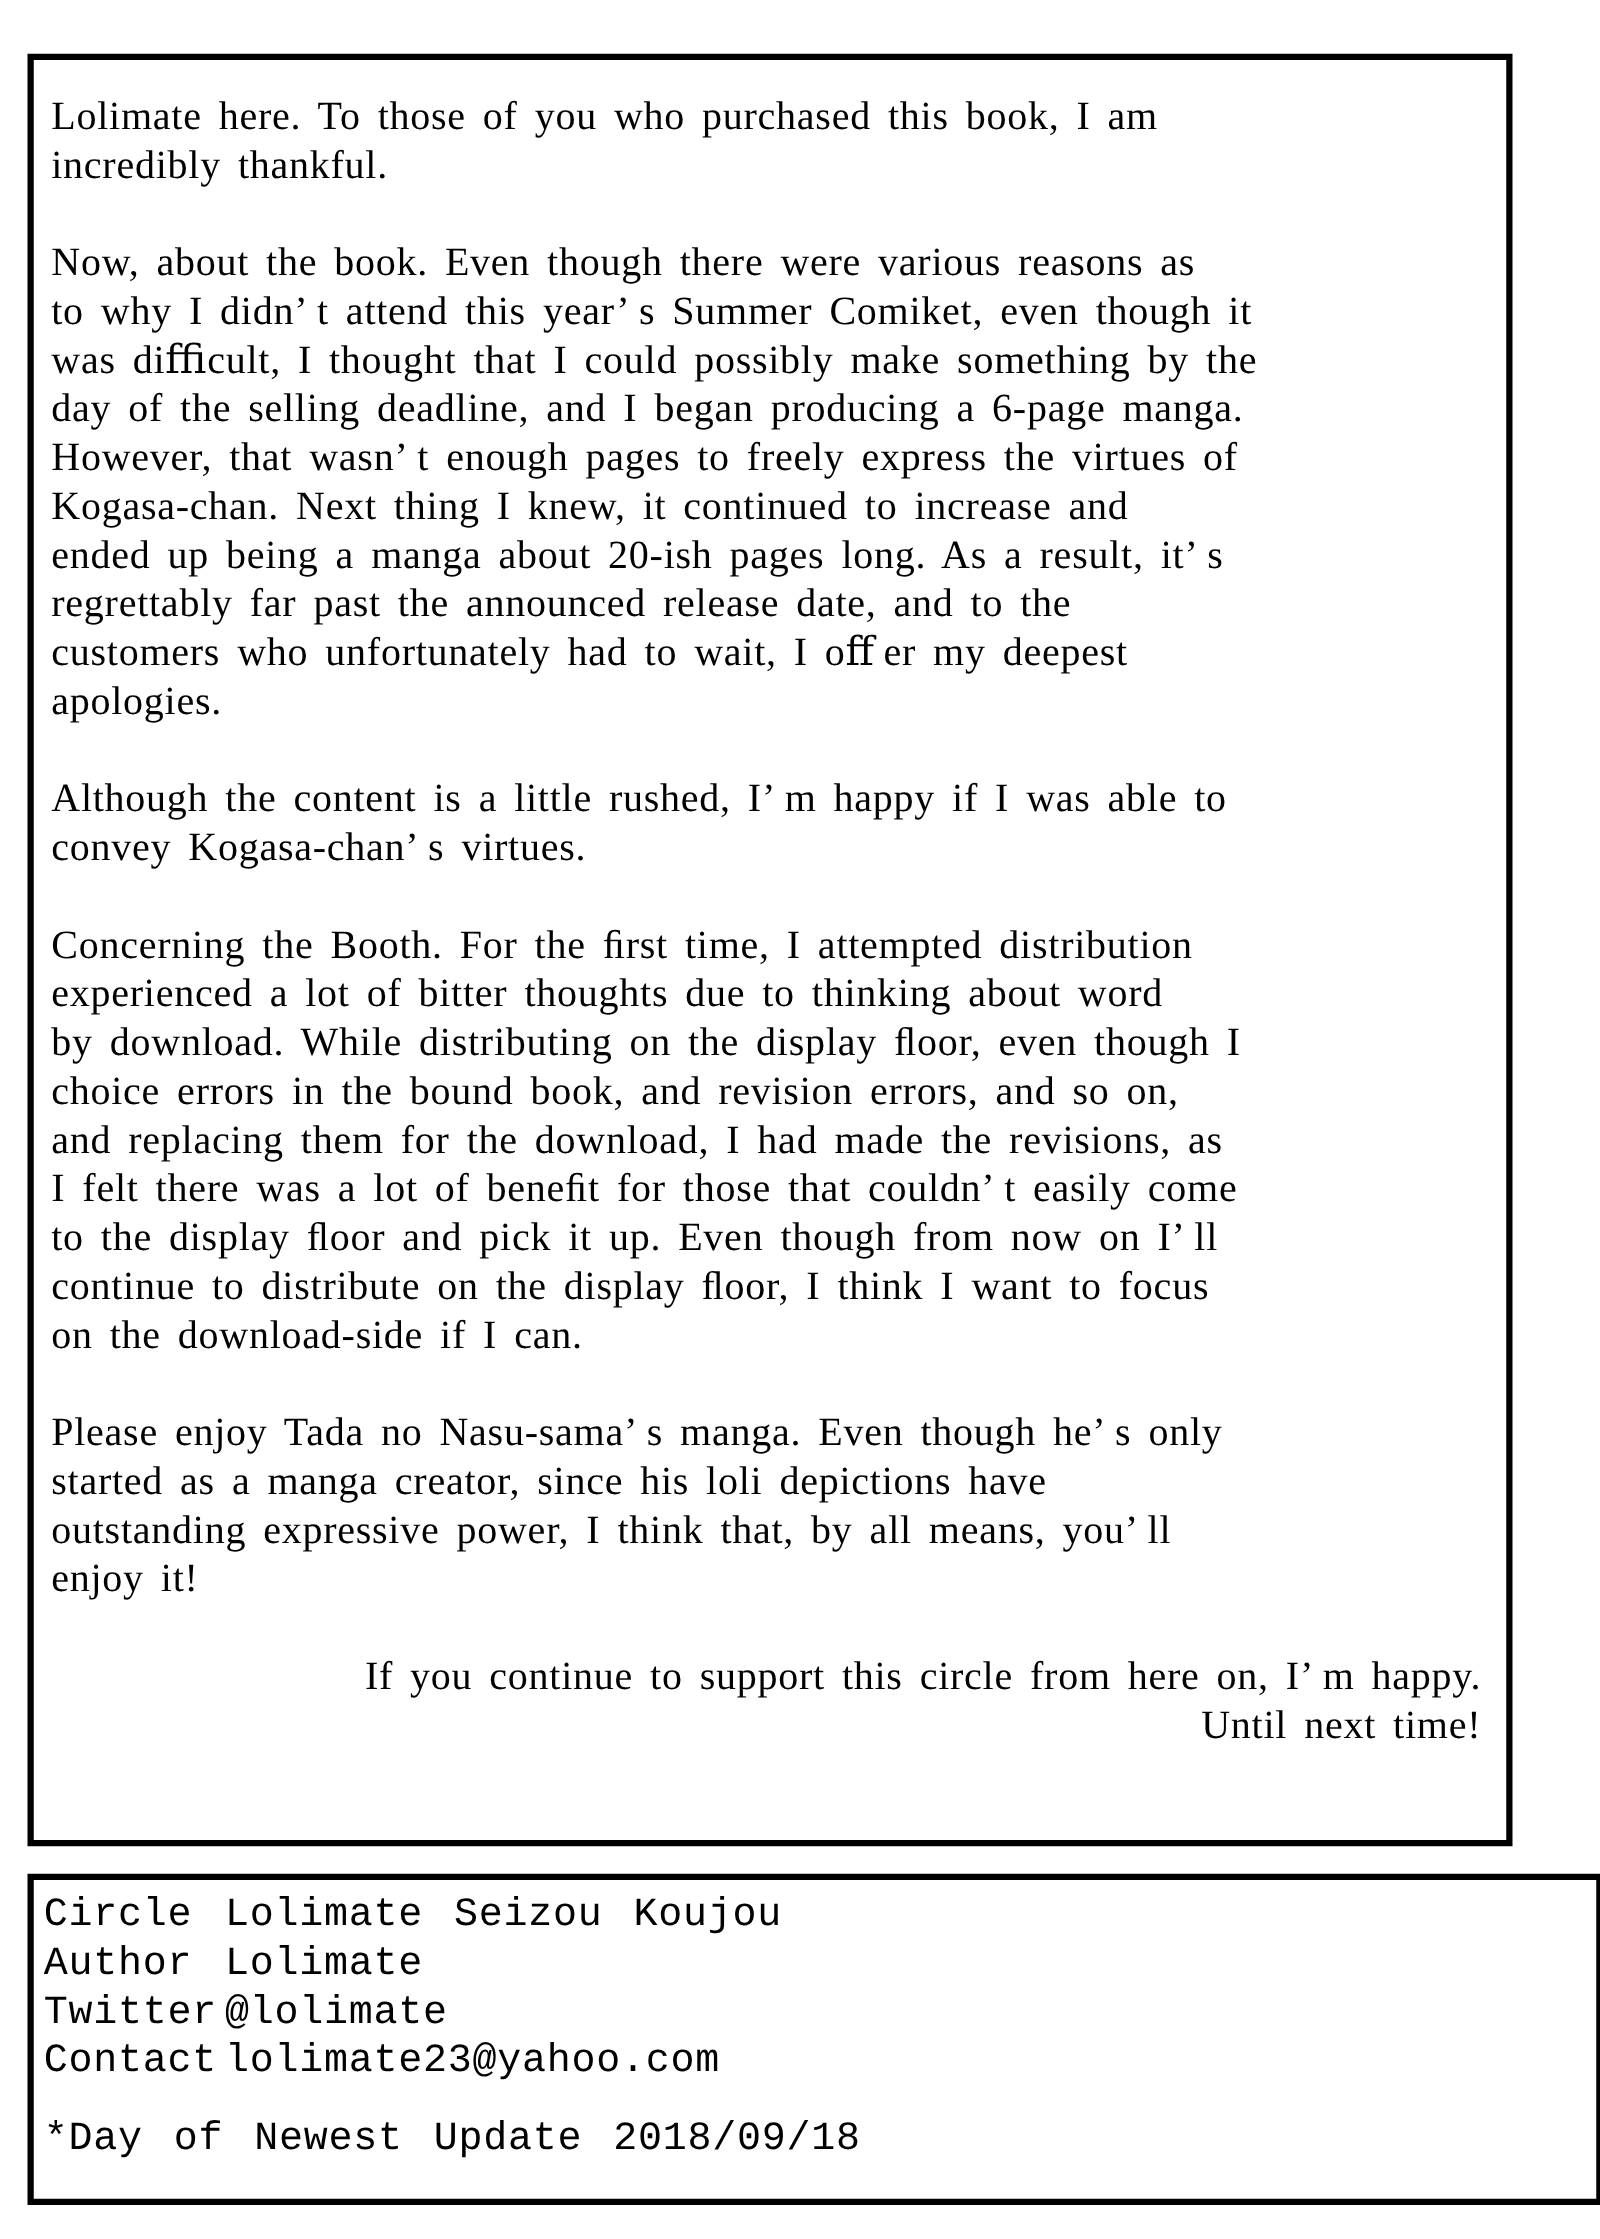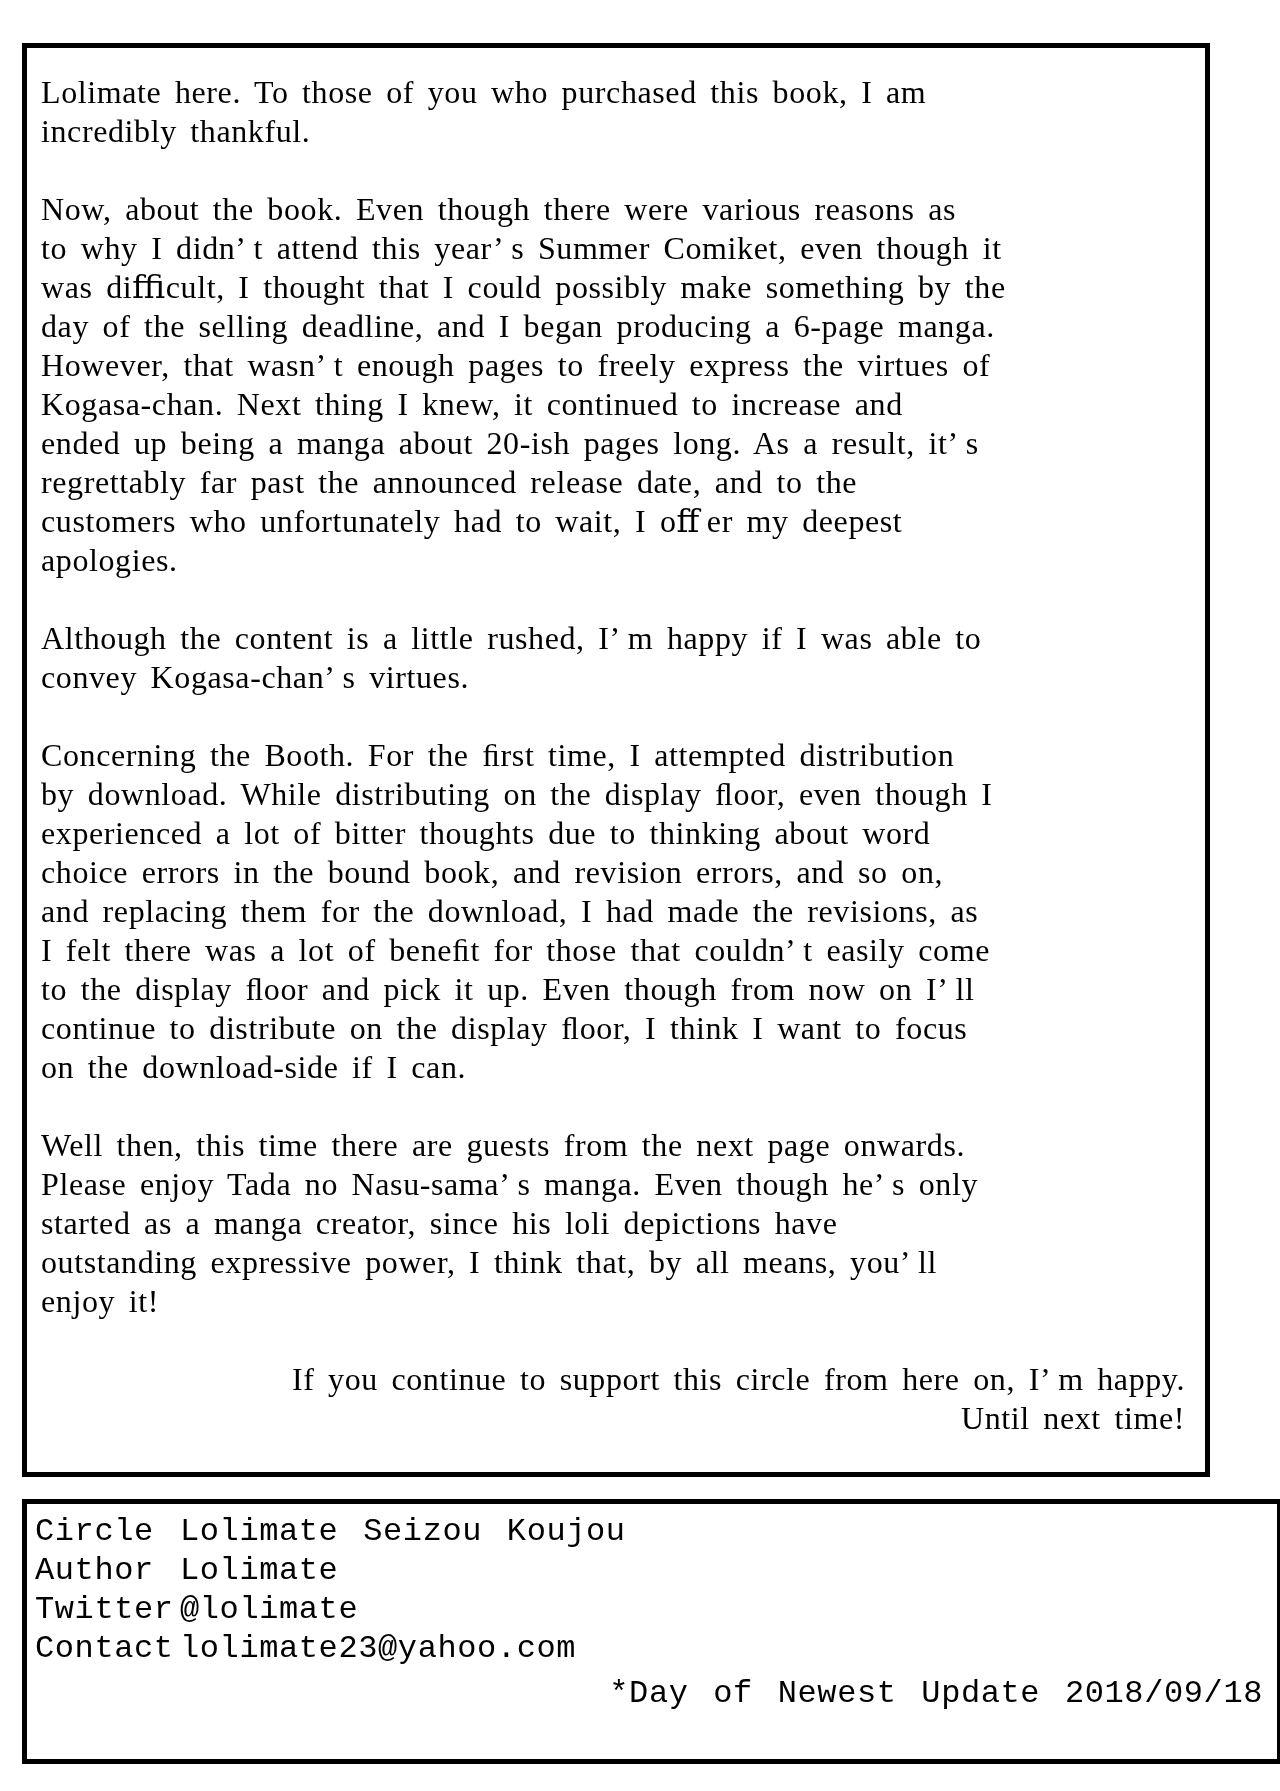--- a/index.html
+++ b/index.html
@@ -52,22 +52,22 @@
     line-height: 39px;
     letter-spacing: 0.6px;
     word-spacing: 5px;
     white-space: nowrap;
   }
   .info-row {
     display: grid;
     grid-template-columns: 145px auto;
   }
   .update-note {
-    margin-top: 6px;
-    text-align: right;
+    margin-top: 23px;
+    text-align: left;
   }
 </style>
 </head>
 <body>
 
 <div class="page">
 
   <section class="box afterword-box">
     <div id="afterword">
         <div class="para">
@@ -85,31 +85,30 @@
           <div class="line">regrettably far past the announced release date, and to the</div>
           <div class="line">customers who unfortunately had to wait, I oﬀ er my deepest</div>
           <div class="line">apologies.</div>
         </div>
         <div class="para">
           <div class="line">Although the content is a little rushed, I’ m happy if I was able to</div>
           <div class="line">convey Kogasa-chan’ s virtues.</div>
         </div>
         <div class="para">
           <div class="line">Concerning the Booth. For the ﬁrst time, I attempted distribution</div>
+          <div class="line">experienced a lot of bitter thoughts due to thinking about word</div>
           <div class="line">by download. While distributing on the display ﬂoor, even though I</div>
-          <div class="line">experienced a lot of bitter thoughts due to thinking about word</div>
           <div class="line">choice errors in the bound book, and revision errors, and so on,</div>
           <div class="line">and replacing them for the download, I had made the revisions, as</div>
           <div class="line">I felt there was a lot of beneﬁt for those that couldn’ t easily come</div>
           <div class="line">to the display ﬂoor and pick it up. Even though from now on I’ ll</div>
           <div class="line">continue to distribute on the display ﬂoor, I think I want to focus</div>
           <div class="line">on the download-side if I can.</div>
         </div>
         <div class="para">
-          <div class="line">Well then, this time there are guests from the next page onwards.</div>
           <div class="line">Please enjoy Tada no Nasu-sama’ s manga. Even though he’ s only</div>
           <div class="line">started as a manga creator, since his loli depictions have</div>
           <div class="line">outstanding expressive power, I think that, by all means, you’ ll</div>
           <div class="line">enjoy it!</div>
         </div>
         <div class="para">
           <div class="line">If you continue to support this circle from here on, I’ m happy.</div>
           <div class="line">Until next time!</div>
         </div>
       </div>

